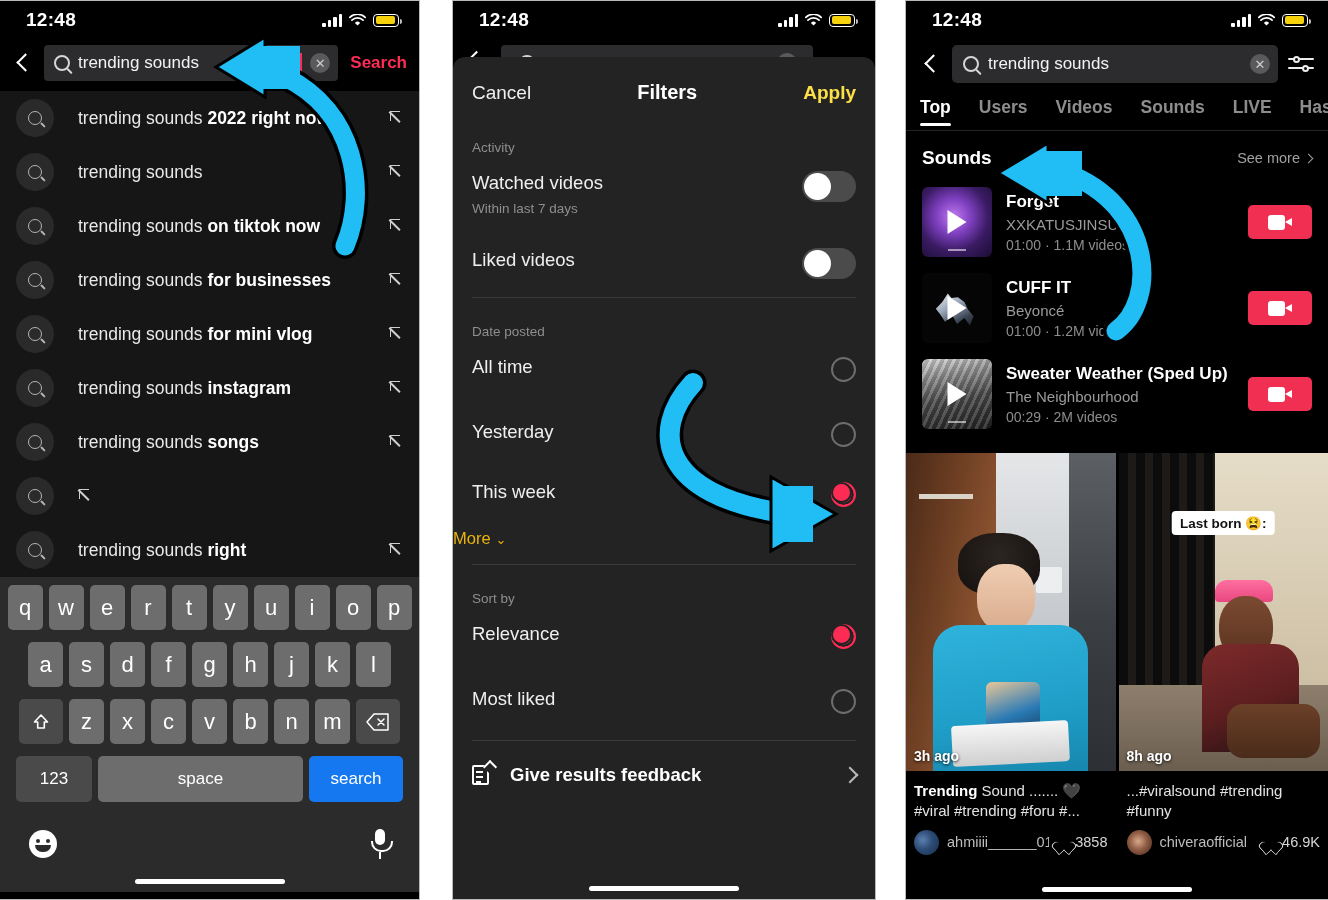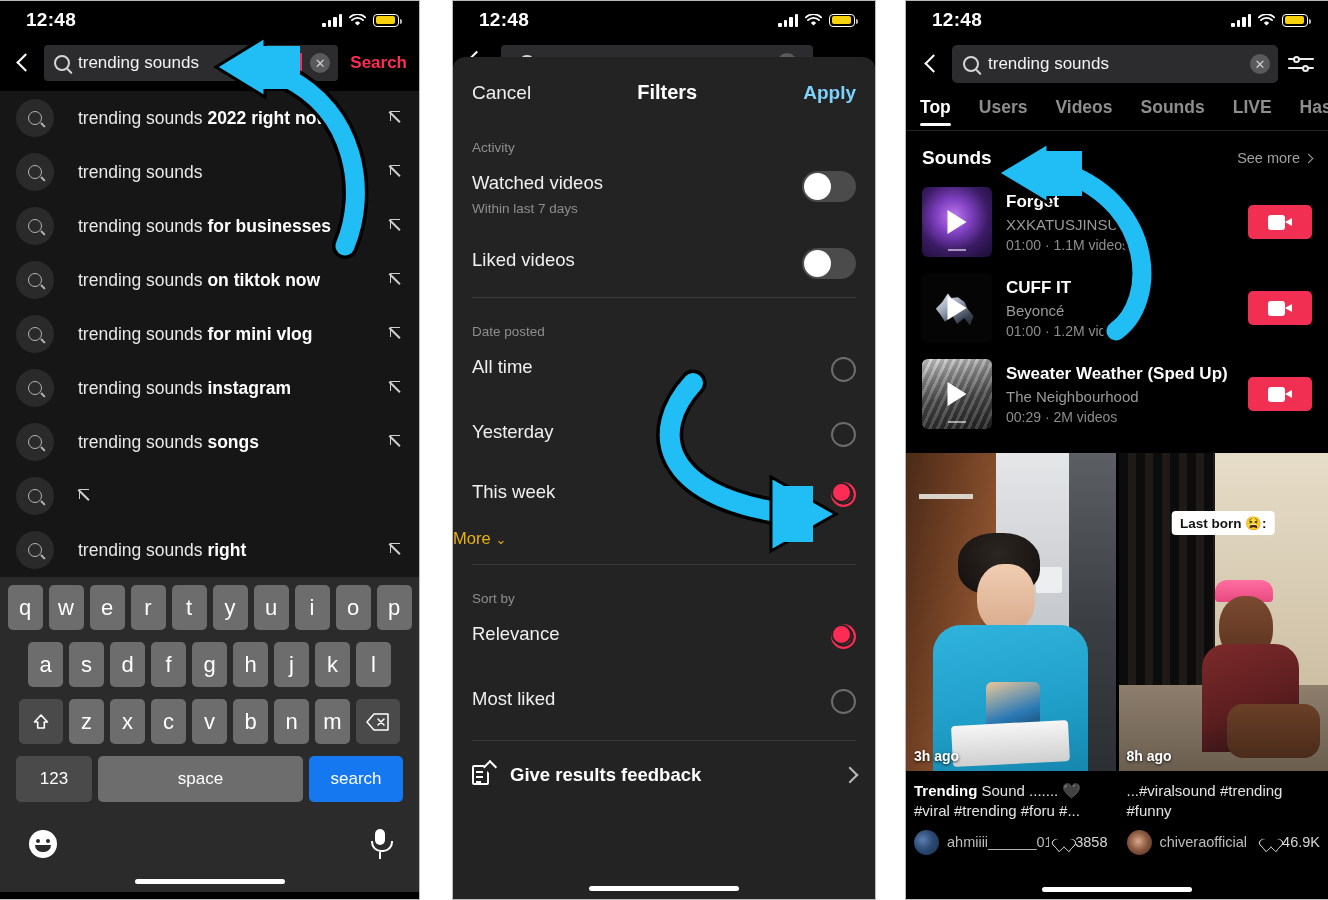--- a/index.html
+++ b/index.html
@@ -107,21 +107,21 @@
   .ghosthdr .gsl{position:absolute;right:18px;top:16px;width:24px;height:16px;}
   .ghosthdr .gsl i{position:absolute;left:0;width:100%;height:2px;background:#e7e7e7;border-radius:1px;}
   .ghosthdr .gsl i:nth-child(1){top:3px}.ghosthdr .gsl i:nth-child(2){top:11px}
 
   .sheet { position:absolute; left:0; right:0; top:56px; bottom:0;
     background:#232323; border-radius:12px 12px 0 0; overflow:hidden; }
   .sheethdr { display:flex; align-items:center; justify-content:space-between;
               padding:24px 19px 10px 19px; }
   .s-cancel { color:#efefef; font-size:19px; cursor:pointer; }
   .s-title  { color:#fff; font-size:20px; font-weight:bold; }
-  .s-apply  { color:#7dd3fc; font-size:19px; font-weight:bold; cursor:pointer; }
+  .s-apply  { color:#fde047; font-size:19px; font-weight:bold; cursor:pointer; }
 
   .sect-label { color:#8e8e8e; font-size:13.5px; padding:26px 19px 6px 19px; }
   .frow { display:flex; align-items:flex-start; justify-content:space-between;
           padding:10px 19px 0 19px; min-height:42px; cursor:pointer; }
   .frow .ftxt { color:#efefef; font-size:18.5px; line-height:1.25; }
   .frow .fsub { color:#8e8e8e; font-size:13.5px; margin-top:7px; }
   .toggle { width:54px;height:31px;border-radius:16px;background:#4b4b4b;position:relative;flex:0 0 54px;cursor:pointer;}
   .toggle .knob{position:absolute;left:2px;top:2px;width:27px;height:27px;border-radius:50%;background:#fff;}
   .radio { width:25px;height:25px;border-radius:50%;border:2px solid #6d6d6d;flex:0 0 25px;margin-top:2px;cursor:pointer;}
   .radio.on { border-color:#fe2c55; background:#fe2c55; box-shadow: inset 0 0 0 2.5px #232323, inset 0 0 0 20px #fe2c55;}
@@ -202,21 +202,21 @@
   .vbadge { position:absolute; left:50%; top:58px; transform:translateX(-50%);
             background:#fff; color:#121212; font-size:13.5px; font-weight:bold;
             padding:4px 8px; border-radius:4px; white-space:nowrap; }
   .vcap { color:#e3e3e3; font-size:15px; line-height:1.33; padding:10px 8px 0 8px; }
   .vcap b { color:#fff; font-weight:bold; }
   .vfoot { display:flex; align-items:center; gap:8px; padding:9px 8px 0 8px; }
   .av { width:25px;height:25px;border-radius:50%;flex:0 0 25px; }
   .av1 { background: radial-gradient(circle at 35% 40%, #5b7fb0 0%, #2c4b74 45%, #17304d 100%); }
   .av2 { background: radial-gradient(circle at 45% 45%, #d8a98c 0%, #8f5c44 45%, #3c2418 100%); }
   .uname { color:#bdbdbd; font-size:14.5px; flex:1; white-space:nowrap; overflow:hidden; }
-  .likes { color:#d6d6d6; font-size:14.5px; display:flex; align-items:flex-start; gap:4px; white-space:nowrap;}
+  .likes { color:#d6d6d6; font-size:14.5px; display:flex; align-items:flex-end; gap:4px; white-space:nowrap;}
   .heart { position:relative; width:14px; height:13px; flex:0 0 14px; }
   .heart::before,.heart::after{content:'';position:absolute;top:0;width:7px;height:11px;
     border:1.6px solid #d6d6d6;border-radius:4px 4px 0 0;}
   .heart::before{left:0;transform:rotate(-42deg);transform-origin:bottom right;border-right:none;}
   .heart::after{right:0;transform:rotate(42deg);transform-origin:bottom left;border-left:none;}
   .p3foot{position:absolute;left:0;right:0;bottom:0;height:20px;display:flex;align-items:center;justify-content:center;background:#000;}
   .p3foot .hb{width:150px;height:5px;background:#fff;border-radius:3px;}
 
   
   .photoA { position:absolute; inset:0;
@@ -309,28 +309,28 @@
         <span class="sugicon">
             <span class="m"></span>
           </span>
         <span class="sugtext"><span>trending sounds</span><b></b></span>
         <span class="arrowup"></span>
       </div>
       <div class="sugrow">
         <span class="sugicon">
             <span class="m"></span>
           </span>
+        <span class="sugtext"><span>trending sounds </span><b>on tiktok now</b></span>
+        <span class="arrowup"></span>
+      </div>
+      <div class="sugrow">
+        <span class="sugicon">
+            <span class="m"></span>
+          </span>
         <span class="sugtext"><span>trending sounds </span><b>for businesses</b></span>
-        <span class="arrowup"></span>
-      </div>
-      <div class="sugrow">
-        <span class="sugicon">
-            <span class="m"></span>
-          </span>
-        <span class="sugtext"><span>trending sounds </span><b>on tiktok now</b></span>
         <span class="arrowup"></span>
       </div>
       <div class="sugrow">
         <span class="sugicon">
             <span class="m"></span>
           </span>
         <span class="sugtext"><span>trending sounds </span><b>for mini vlog</b></span>
         <span class="arrowup"></span>
       </div>
       <div class="sugrow">

